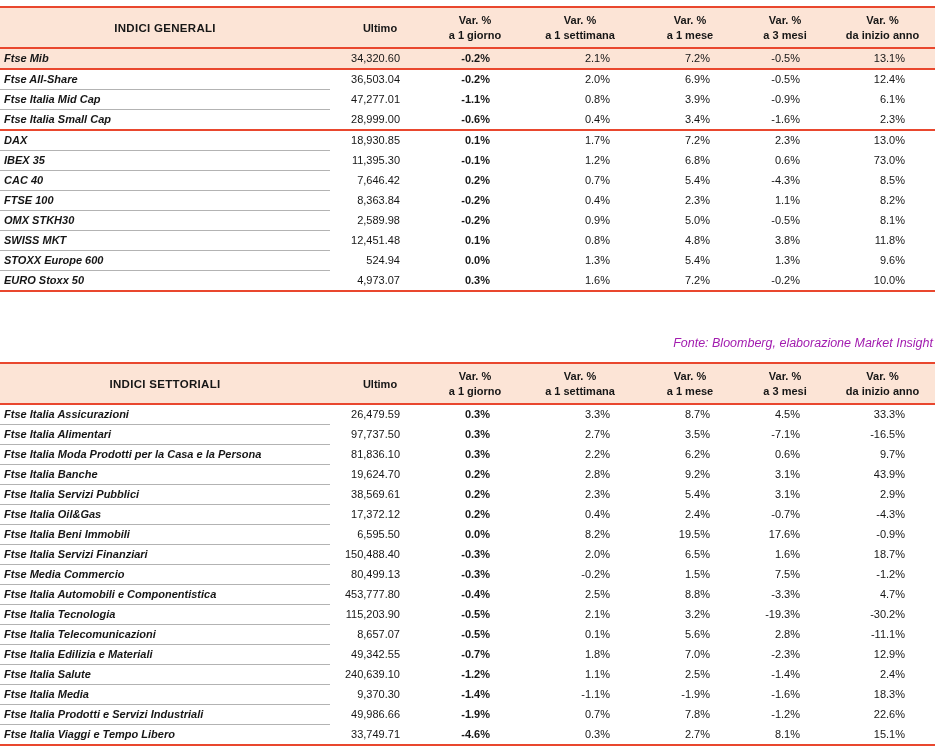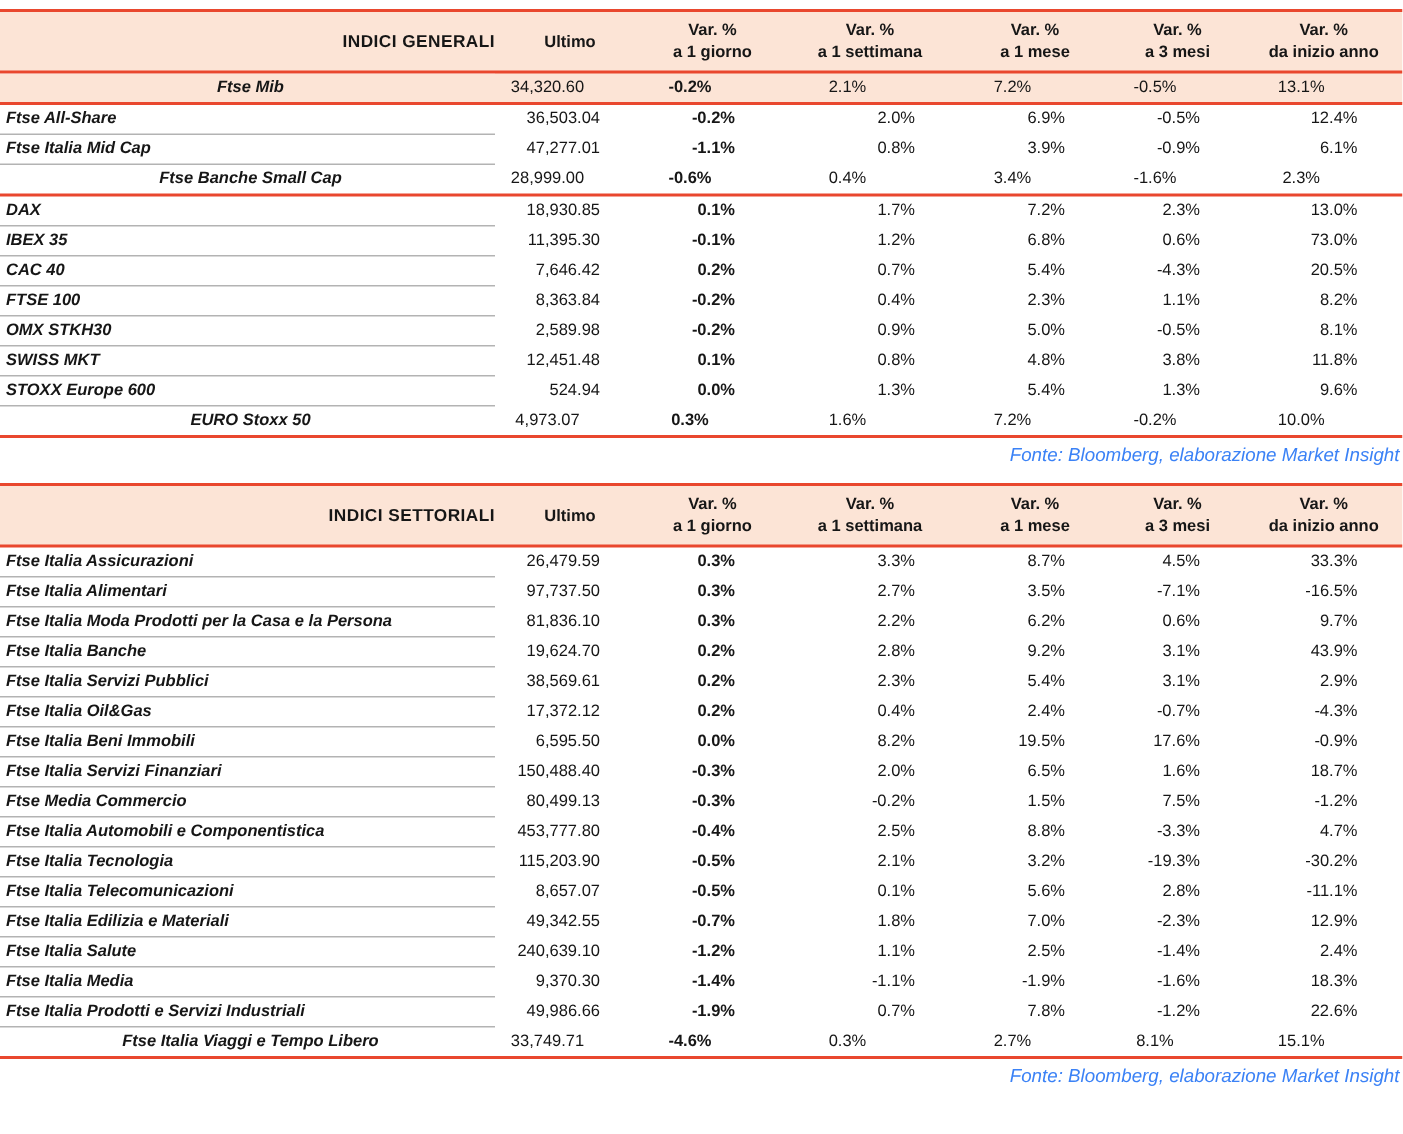--- a/index.html
+++ b/index.html
@@ -37,21 +37,20 @@
     border-bottom:2.5px solid var(--red);
     font-size:11px;
     font-weight:bold;
     text-align:center;
     vertical-align:middle;
     padding:5px 0 4px 0;
   }
   thead th.title{
     font-size:11.5px;
     letter-spacing:.3px;
-    text-align:right;
   }
   thead th .l{display:block;line-height:15px;}
 
   tbody td{
     font-size:11px;
     line-height:13px;
     padding:3px 0;
     vertical-align:middle;
     background:#fff;
   }
@@ -63,28 +62,29 @@
     white-space:nowrap;
     overflow:hidden;
   }
   td.val{
     text-align:right;
     padding-right:30px;
     white-space:nowrap;
   }
   td.val.b1{font-weight:bold;}
   tr.hl td{background:var(--peach);}
-  tr.sep td{border-bottom:2.5px solid var(--red);text-align:center;}
+  tr.sep td{border-bottom:2.5px solid var(--red);}
 
   .fonte{
     text-align:right;
     font-style:italic;
     font-size:12.5px;
-    color:#3b82f6;
+    color:#a21caf;
     padding:4px 2px 8px 0;
+    margin-top:40px;
   }
 </style>
 </head>
 <body>
 
 <div class="page">
 
   <section class="table-block">
     <table class="idx">
       <colgroup>
@@ -146,21 +146,21 @@
           <tr>
             <td class="name">Ftse Italia Mid Cap</td>
             <td class="val">47,277.01</td>
             <td class="val b1">-1.1%</td>
             <td class="val">0.8%</td>
             <td class="val">3.9%</td>
             <td class="val">-0.9%</td>
             <td class="val">6.1%</td>
           </tr>
           <tr class="sep">
-            <td class="name">Ftse Banche Small Cap</td>
+            <td class="name">Ftse Italia Small Cap</td>
             <td class="val">28,999.00</td>
             <td class="val b1">-0.6%</td>
             <td class="val">0.4%</td>
             <td class="val">3.4%</td>
             <td class="val">-1.6%</td>
             <td class="val">2.3%</td>
           </tr>
           <tr>
             <td class="name">DAX</td>
             <td class="val">18,930.85</td>
@@ -179,21 +179,21 @@
             <td class="val">0.6%</td>
             <td class="val">73.0%</td>
           </tr>
           <tr>
             <td class="name">CAC 40</td>
             <td class="val">7,646.42</td>
             <td class="val b1">0.2%</td>
             <td class="val">0.7%</td>
             <td class="val">5.4%</td>
             <td class="val">-4.3%</td>
-            <td class="val">20.5%</td>
+            <td class="val">8.5%</td>
           </tr>
           <tr>
             <td class="name">FTSE 100</td>
             <td class="val">8,363.84</td>
             <td class="val b1">-0.2%</td>
             <td class="val">0.4%</td>
             <td class="val">2.3%</td>
             <td class="val">1.1%</td>
             <td class="val">8.2%</td>
           </tr>

